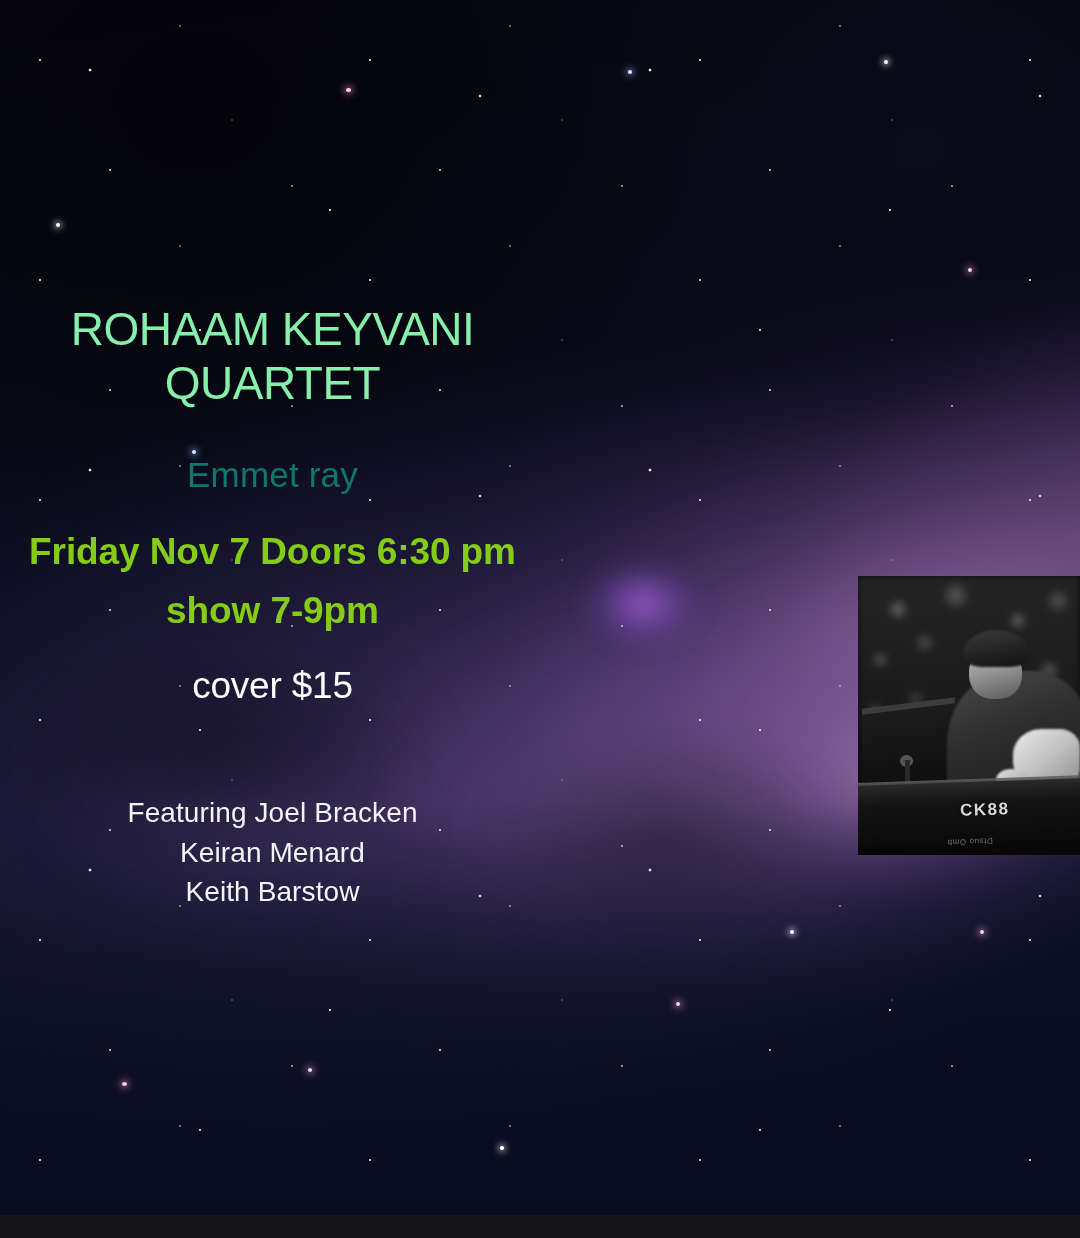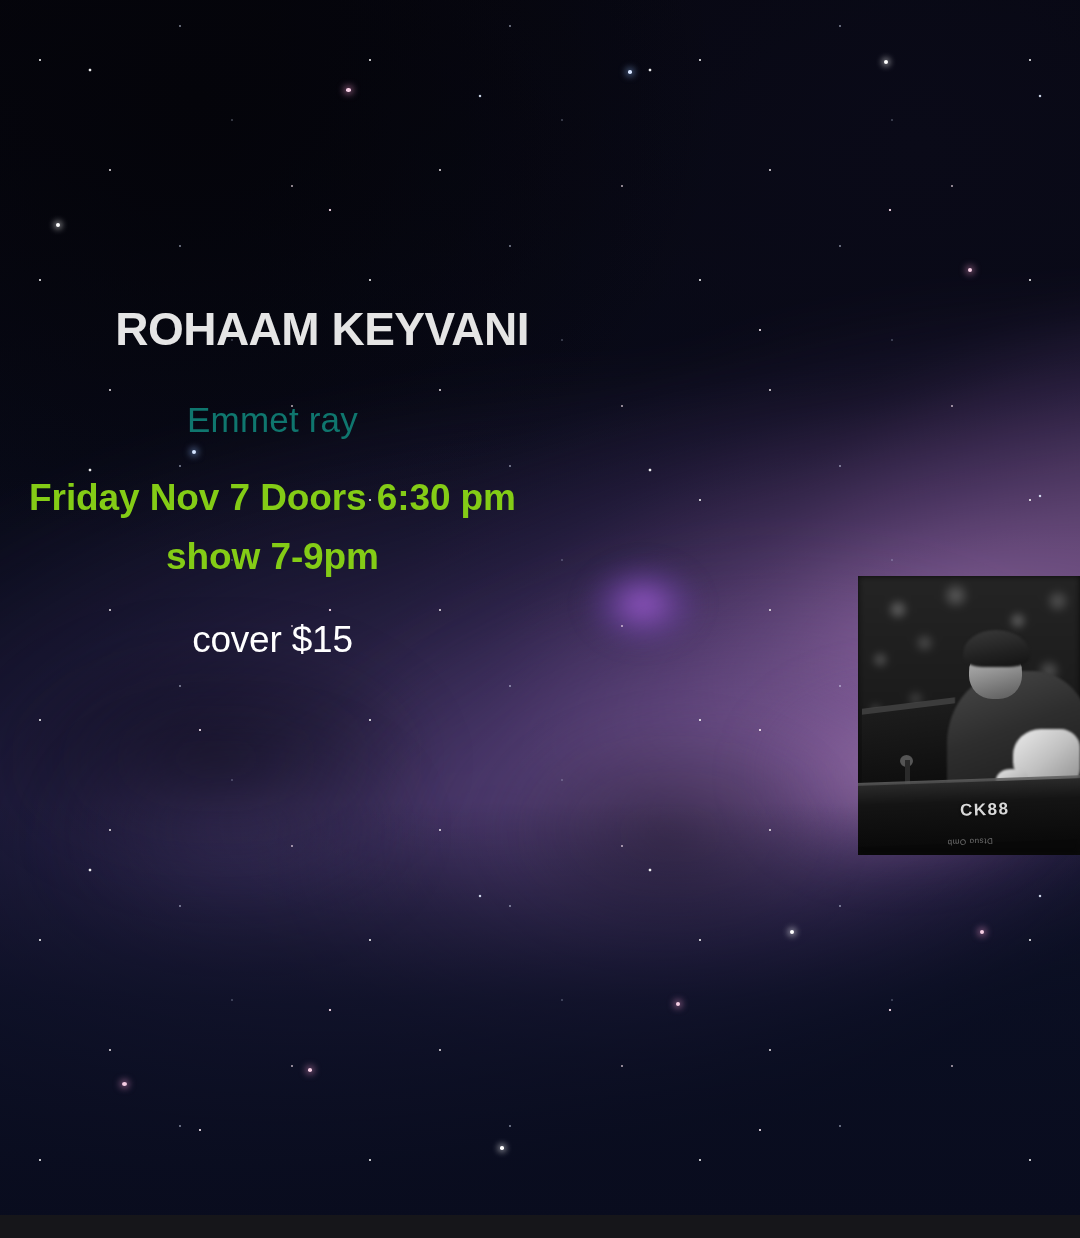--- a/index.html
+++ b/index.html
@@ -144,28 +144,27 @@
     position:absolute;
     left:0; top:0;
     width:545px;
     padding-top:302px;
     text-align:center;
     color:#ffffff;
   }
 
   .headline {
     font-family:"Liberation Sans", sans-serif;
-    font-weight:700;
+    font-weight:400;
     font-size:46px;
     line-height:1.18;
     letter-spacing:-0.5px;
-    color:#e5e5e5;
+    color:#86efac;
     padding:0 16px;
     transform:scaleX(1.0);
-    text-align:right;
   }
   .headline .hl-line { display:block; white-space:nowrap; }
 
   .venue {
     margin-top:42px;
     font-size:35px;
     font-weight:400;
     line-height:1.25;
     color:#0f766e;
     letter-spacing:.2px;
@@ -175,21 +174,21 @@
     margin-top:26px;
     font-size:37px;
     font-weight:700;
     line-height:1.6;
     color:#84cc16;
     padding:0 24px;
     letter-spacing:-0.1px;
   }
 
   .cover {
-    margin-top:31px;
+    margin-top:22px;
     font-size:37px;
     font-weight:400;
     line-height:1.25;
     color:#ffffff;
     letter-spacing:-0.2px;
   }
 
   .featuring {
     margin-top:84px;
     font-size:28px;
@@ -386,28 +385,34 @@
     <span class="star-pt" style="left:500px; top:1146px;width:3.5px; height:3.5px;"></span>
     <span class="star-pt star-pink" style="left:676px; top:1002px;width:4px;   height:4px;"></span>
     <span class="star-pt" style="left:790px; top:930px; width:4px;   height:4px;"></span>
     <span class="star-pt star-pink" style="left:980px; top:930px; width:4px;   height:4px;"></span>
   </div>
 
   <div class="content">
 
     <div class="headline">
       <span class="hl-line">ROHAAM KEYVANI</span>
+      <span class="hl-line">QUARTET</span>
     </div>
 
     <div class="venue">Emmet ray</div>
 
     <div class="when">Friday Nov 7 Doors 6:30 pm show 7-9pm</div>
 
     <div class="cover">cover $15</div>
 
+    <div class="featuring">
+      <span class="feat-line">Featuring Joel Bracken</span>
+      <span class="feat-line">Keiran Menard</span>
+      <span class="feat-line">Keith Barstow</span>
+    </div>
 
   </div>
 
   <div class="photo">
     <div class="ph-bg"></div>
     <div class="ph-stand"></div>
     <div class="ph-stand-edge"></div>
     <div class="ph-torso"></div>
     <div class="ph-head"></div>
     <div class="ph-hair"></div>

